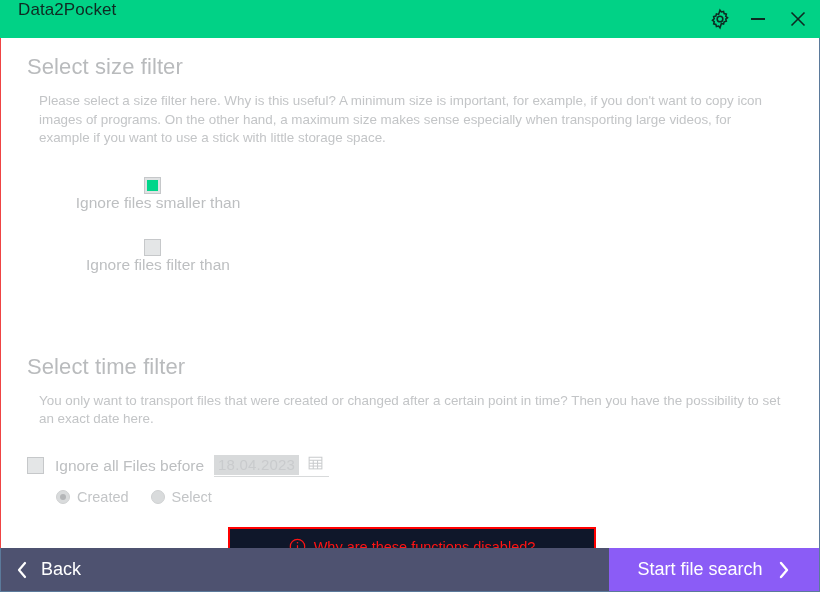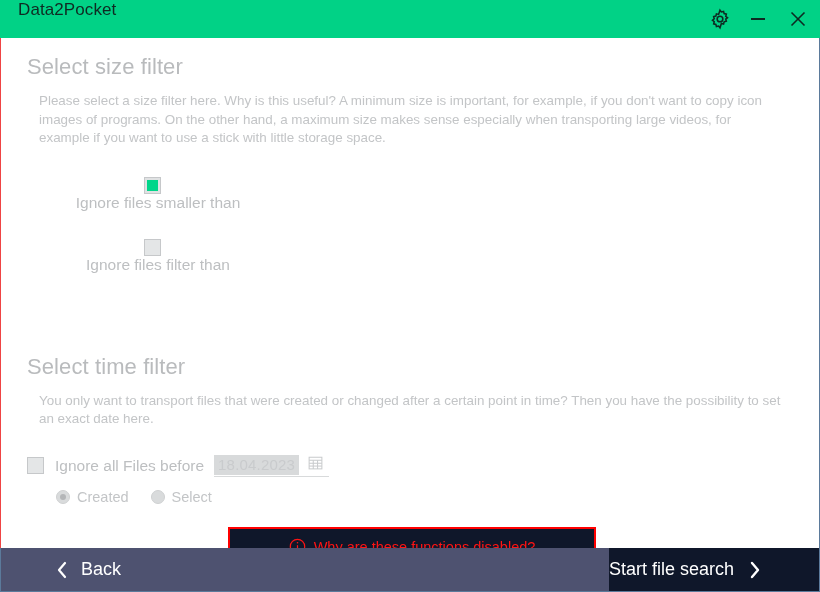--- a/index.html
+++ b/index.html
@@ -261,39 +261,39 @@
   .footer {
     height: 44px;
     min-height: 44px;
     background: #4e5270;
     display: flex;
     align-items: stretch;
     border-left: 1px solid #5b7a9b;
     border-right: 1px solid #5b7a9b;
     border-bottom: 1px solid #5b7a9b;
     box-sizing: border-box;
-    padding-left: 40px;
   }
   .back-btn {
     display: flex;
     align-items: center;
     padding-left: 14px;
     cursor: pointer;
   }
   .back-btn .chev { margin-right: 12px; display: flex; }
   .back-label {
     font-size: 18px;
     color: #ffffff;
   }
   .footer-spacer { flex: 1; }
   .start-btn {
     width: 210px;
-    background: #0f172a;
-    display: flex;
-    align-items: center;
+    background: #8b5cf6;
+    display: flex;
+    align-items: center;
+    justify-content: center;
     cursor: pointer;
   }
   .start-label {
     font-size: 18px;
     color: #ffffff;
   }
   .start-btn .chev { margin-left: 14px; display: flex; }
 </style>
 </head>
 <body>

